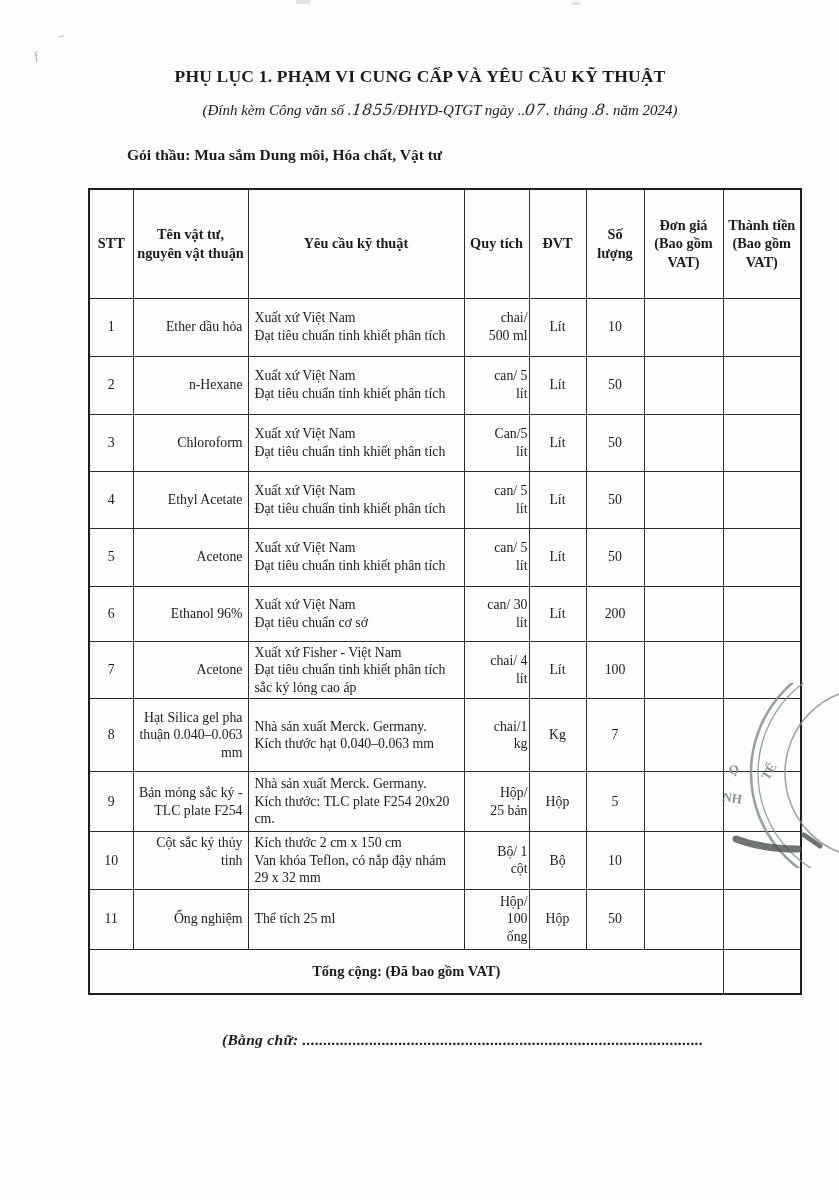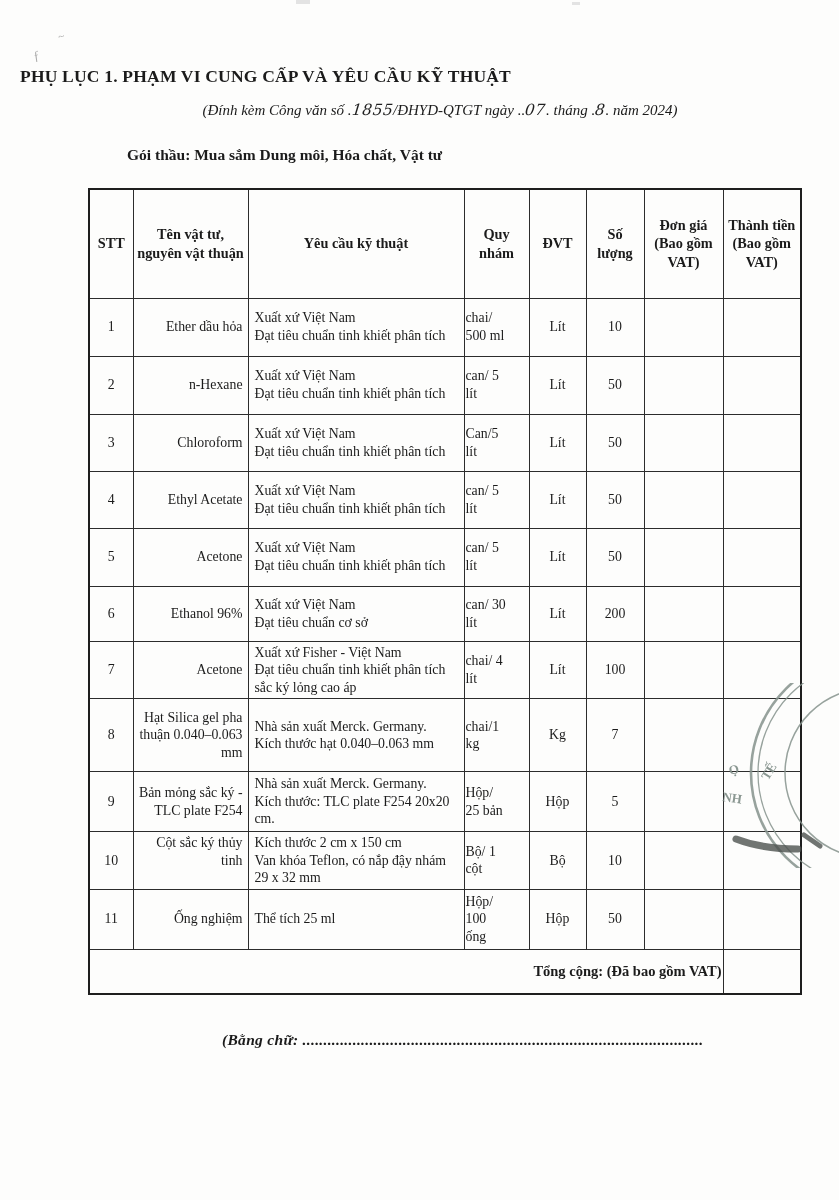--- a/index.html
+++ b/index.html
@@ -9,21 +9,21 @@
     background:#fdfdfc;color:#1b1b1b;overflow:hidden;
     box-shadow:0 0 6px rgba(0,0,0,.25);
   }
   
   .artifact{position:absolute;color:#a9a9a9;font-style:italic;}
   .artifact.m1{left:58px;top:30px;font-size:11px;transform:rotate(-10deg);}
   .artifact.m2{left:33px;top:48px;font-size:13px;transform:rotate(-18deg);}
   .speck{position:absolute;background:#e3e3e3;}
   
   .doc-title{
-    position:absolute;left:20px;top:66px;width:800px;text-align:left;
+    position:absolute;left:20px;top:66px;width:800px;text-align:center;
     font-weight:bold;font-size:17.5px;letter-spacing:.2px;
   }
   .doc-subtitle{
     position:absolute;left:20px;top:101px;width:840px;text-align:center;
     font-style:italic;font-size:15px;
   }
   .hw{font-style:italic;font-size:15.5px;letter-spacing:.5px;color:#1f1f1f;
       font-family:"DejaVu Serif",serif;transform:skewX(-6deg);display:inline-block;}
   .package-line{
     position:absolute;left:127px;top:146px;font-weight:bold;font-size:15.5px;
@@ -35,25 +35,25 @@
     font-size:13.8px;line-height:1.27;
     border:2px solid #1e1e1e;
   }
   table.supply th,table.supply td{
     border:1px solid #2c2c2c;vertical-align:middle;overflow:hidden;
   }
   table.supply th{font-weight:bold;text-align:center;padding:2px 2px;font-size:14.3px;line-height:1.3;}
   td.c-stt{text-align:center;}
   td.c-name{text-align:right;padding:2px 5px;}
   td.c-spec{text-align:left;padding:2px 6px;white-space:pre-line;margin-top:25px;}
-  td.c-qc{text-align:left;white-space:pre-line;padding:2px 1px;}
+  td.c-qc{text-align:right;white-space:pre-line;padding:2px 1px;}
   td.c-dvt{text-align:center;}
   td.c-qty{text-align:center;}
   td.c-price,td.c-amt{background:transparent;}
-  tr.total-row td{font-weight:bold;text-align:right;font-size:14.5px;}
+  tr.total-row td{font-weight:bold;text-align:center;font-size:14.5px;}
   
   .in-words{
     position:absolute;left:222px;top:1031px;width:480px;
     font-weight:bold;font-style:italic;font-size:15.5px;letter-spacing:.3px;
     white-space:nowrap;overflow:hidden;
   }
   
   .stamp{position:absolute;left:692px;top:683px;width:147px;height:185px;z-index:5;pointer-events:none;}
 </style>
 </head>
@@ -83,21 +83,21 @@
       <col style="width:57px">
         <col style="width:58px">
         <col style="width:79px">
         <col style="width:78px">
     </colgroup>
     <thead>
       <tr style="height:109px">
         <th>STT</th>
         <th>Tên vật tư, nguyên vật thuận</th>
         <th>Yêu cầu kỹ thuật</th>
-        <th>Quy nhám</th>
+        <th>Quy tích</th>
         <th>ĐVT</th>
         <th>Số lượng</th>
         <th>Đơn giá (Bao gồm VAT)</th>
         <th>Thành tiền (Bao gồm VAT)</th>
       </tr>
     </thead>
     <tbody>
       <tr style="height:58px">
         <td class="c-stt">1</td>
         <td class="c-name">Ether dầu hỏa</td>

